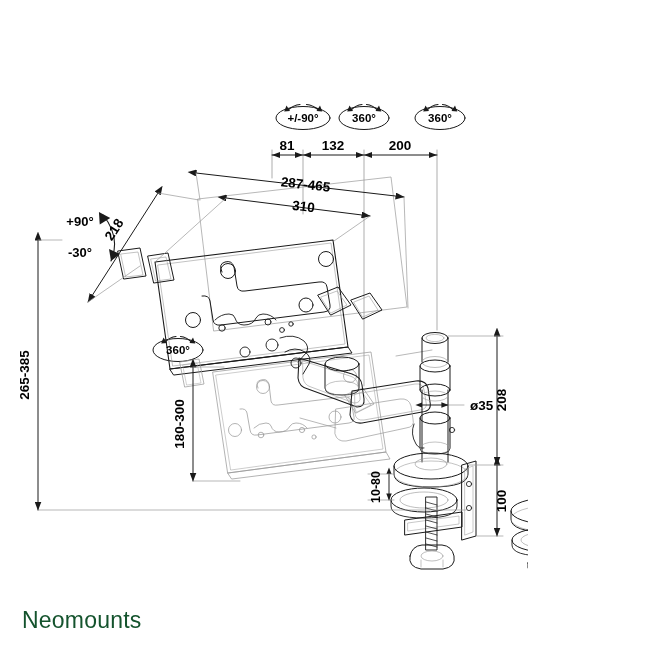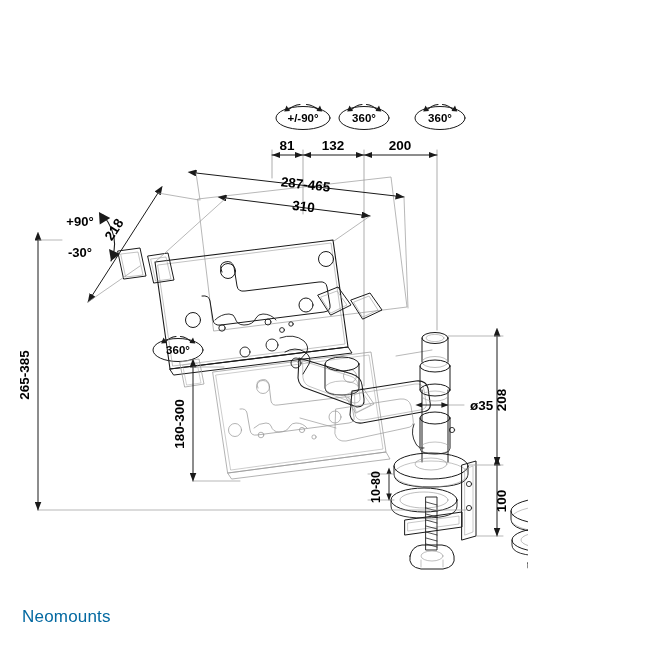--- a/index.html
+++ b/index.html
@@ -23,22 +23,22 @@
     left: 0;
     top: 0;
     width: 650px;
     height: 650px;
   }
   .brand {
     position: absolute;
     left: 22px;
     top: 607px;
     font-family: "Liberation Sans", sans-serif;
-    font-size: 17px;
-    color: #0369a1;
+    font-size: 23px;
+    color: #14532d;
     letter-spacing: 0.2px;
     user-select: none;
   }
   svg text {
     font-family: "Liberation Sans", sans-serif;
     fill: #000000;
   }
   .dim-text {
     font-size: 13.5px;
     font-weight: bold;

